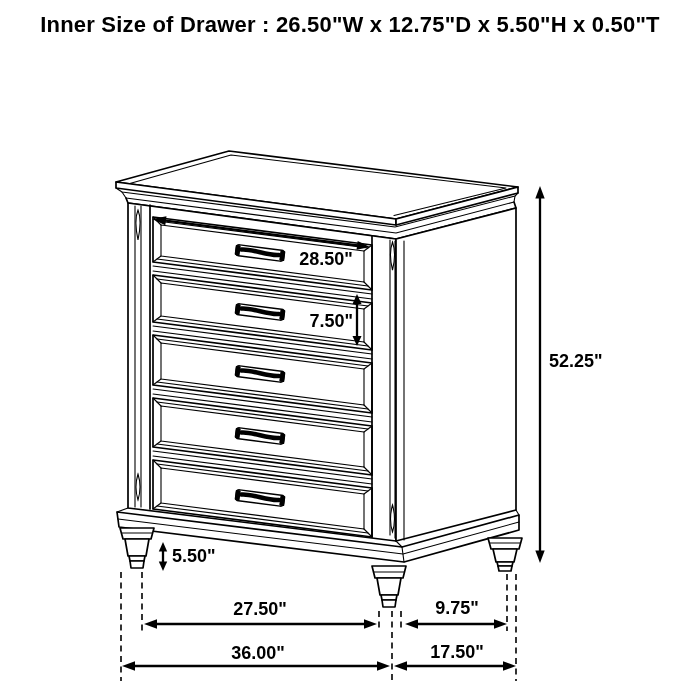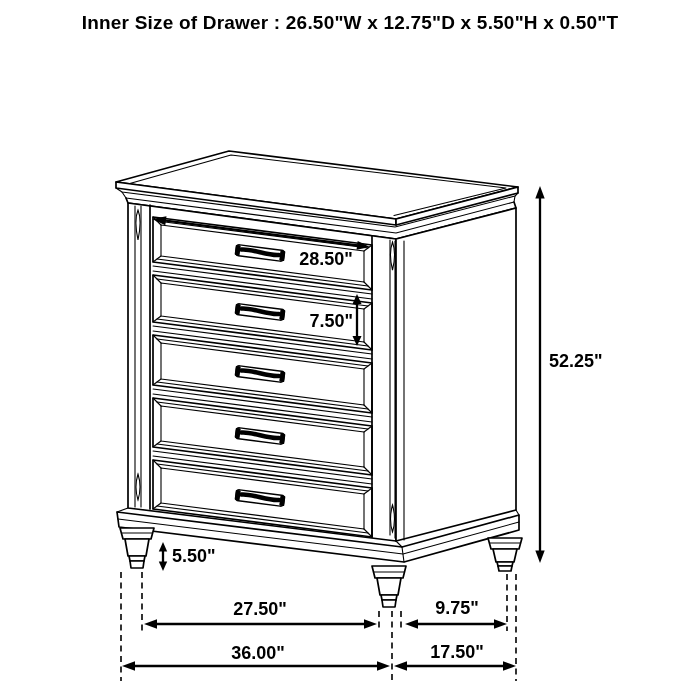--- a/index.html
+++ b/index.html
@@ -1,19 +1,19 @@
 <!DOCTYPE html>
 <html><head>
 <meta charset="utf-8">
 <style>
   html,body{margin:0;padding:0;background:#fff;}
   #stage{position:relative;width:700px;height:700px;background:#ffffff;overflow:hidden;
          font-family:"Liberation Sans",sans-serif;}
   #title{position:absolute;top:12px;left:0;width:700px;text-align:center;
-         font-size:19px;font-weight:bold;color:#000;letter-spacing:.2px;}
+         font-size:22px;font-weight:bold;color:#000;letter-spacing:.2px;}
   svg{position:absolute;top:0;left:0;}
   .ln{stroke:#000;stroke-width:1.7;fill:none;stroke-linejoin:round;stroke-linecap:round;}
   .thin{stroke:#000;stroke-width:1.1;fill:none;stroke-linejoin:round;stroke-linecap:round;}
   .fw{fill:#fff;stroke:#000;stroke-width:1.7;stroke-linejoin:round;}
   .flame{fill:#fff;stroke:#000;stroke-width:1.1;}
   .dim{stroke:#000;stroke-width:2.3;fill:none;}
   .head{fill:#000;stroke:none;}
   .dash{stroke:#000;stroke-width:1.6;fill:none;stroke-dasharray:6 4.5;}
   .lbl{font-family:"Liberation Sans",sans-serif;font-size:18px;font-weight:bold;fill:#000;}
   .hplate{fill:#fff;stroke:#000;stroke-width:1.5;}

